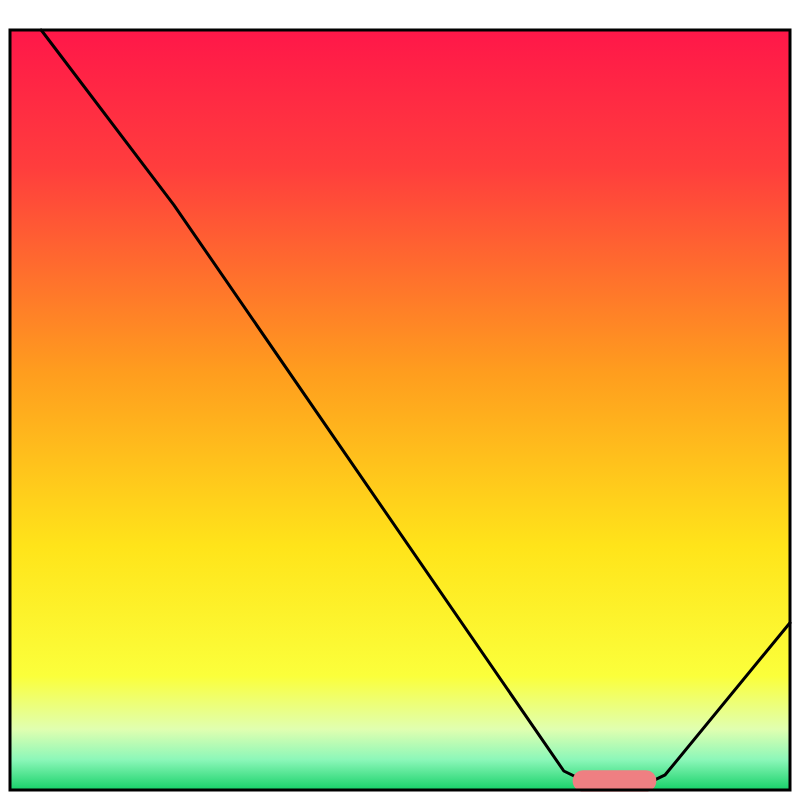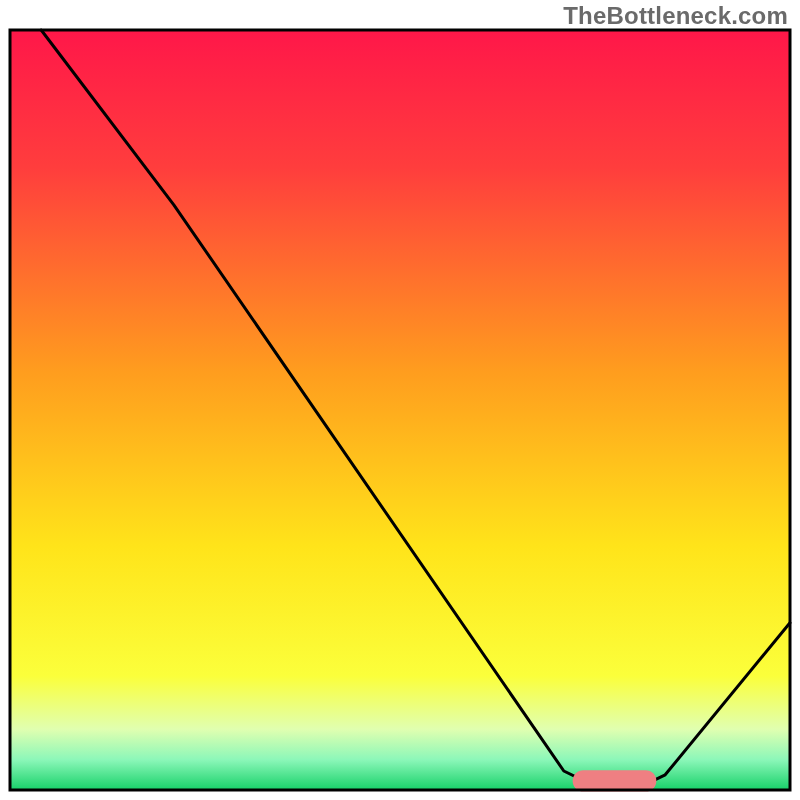--- a/index.html
+++ b/index.html
@@ -46,14 +46,13 @@
           <stop offset="92%" stop-color="#e0ffb0"></stop>
           <stop offset="96%" stop-color="#8cf7b9"></stop>
           <stop offset="100%" stop-color="#17d169"></stop>
         </linearGradient>
       </defs>
       <rect x="10" y="30" width="780" height="760" fill="url(#bg-grad)"></rect>
       <path d="M41.20 30.00 L173.80 204.80 L563.80 771.00 L587.20 782.40 L649.60 782.40 L665.20 774.80 L790.00 622.80" fill="none" stroke="#000000" stroke-width="3" stroke-linejoin="round" stroke-linecap="round"></path>
       <rect x="572.66" y="770.24" width="83.68" height="21.28" rx="10.64" ry="10.64" fill="#ef7f82"></rect>
       <rect x="10" y="30" width="780" height="760" fill="none" stroke="#000000" stroke-width="3"></rect>
     </svg>
-  <div class="watermark">TheBottleneck.com</div>
 </div>
 
 </body></html>

